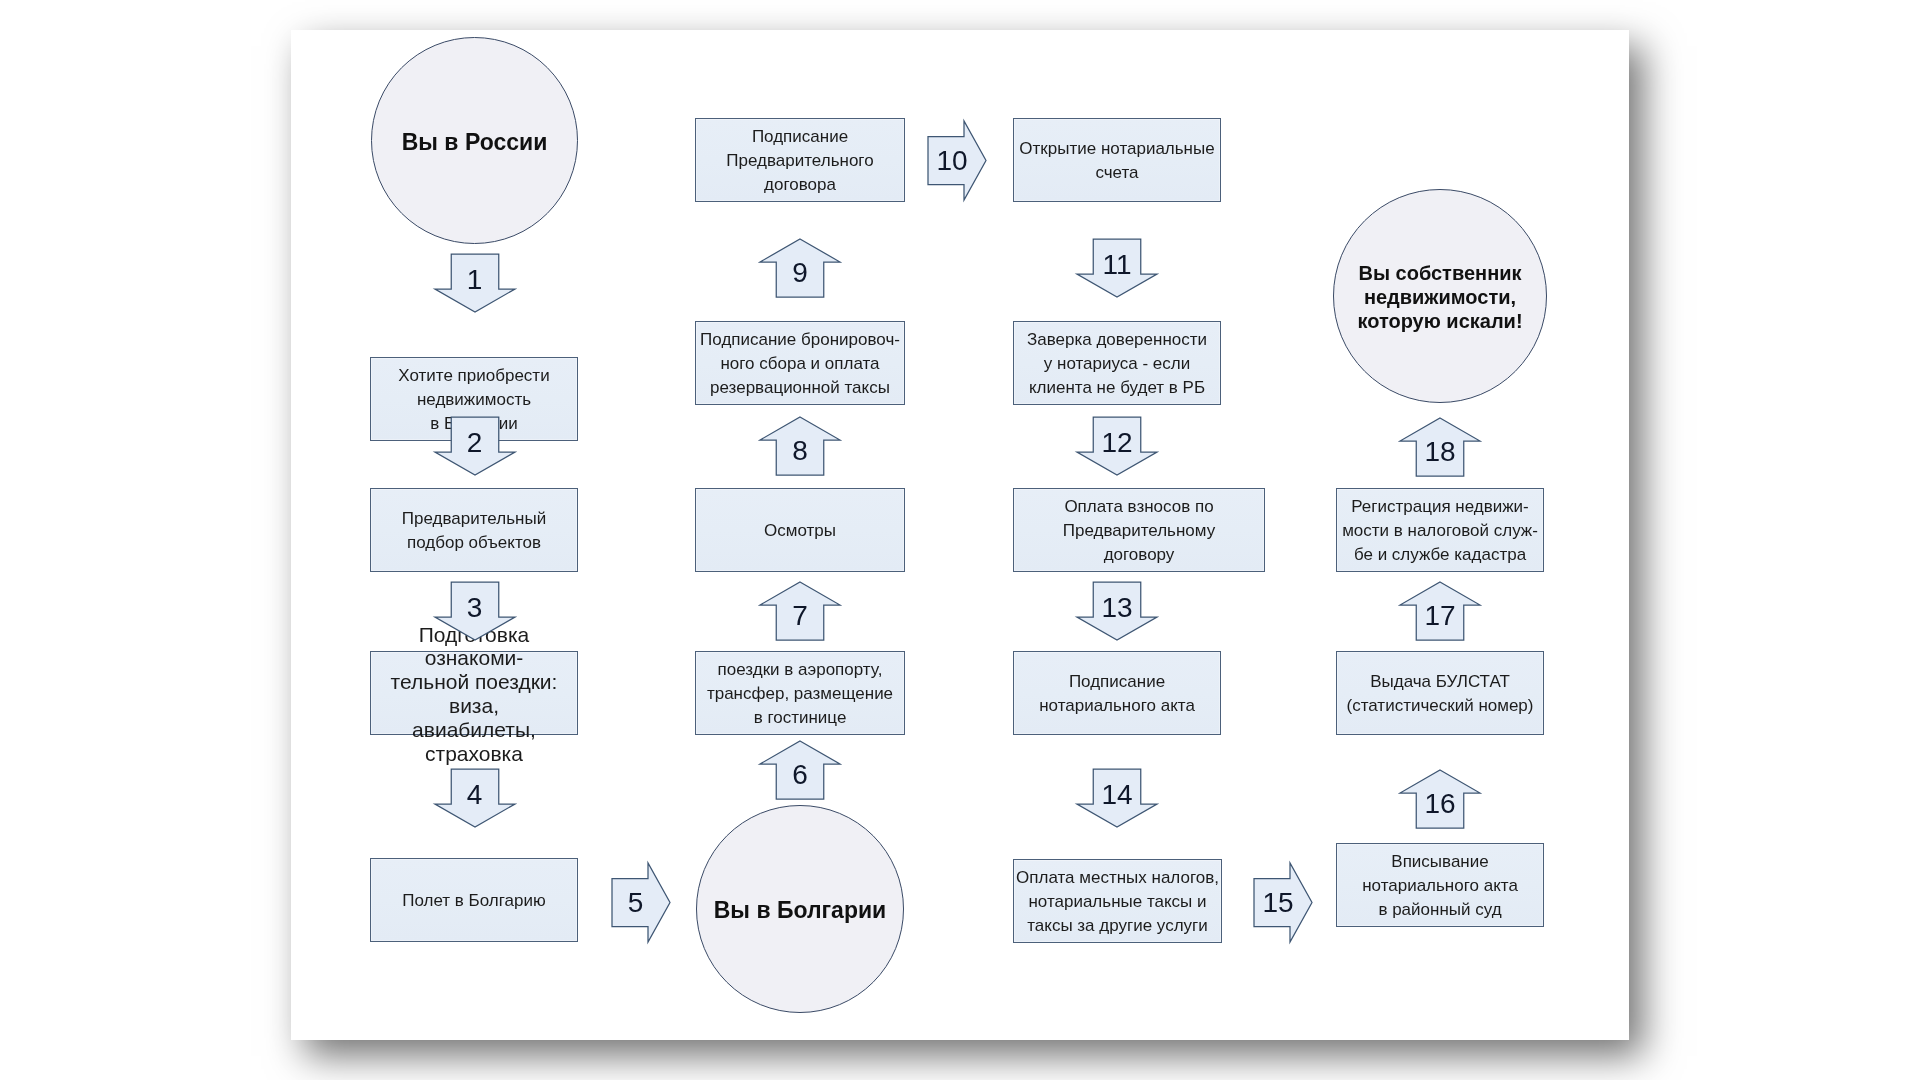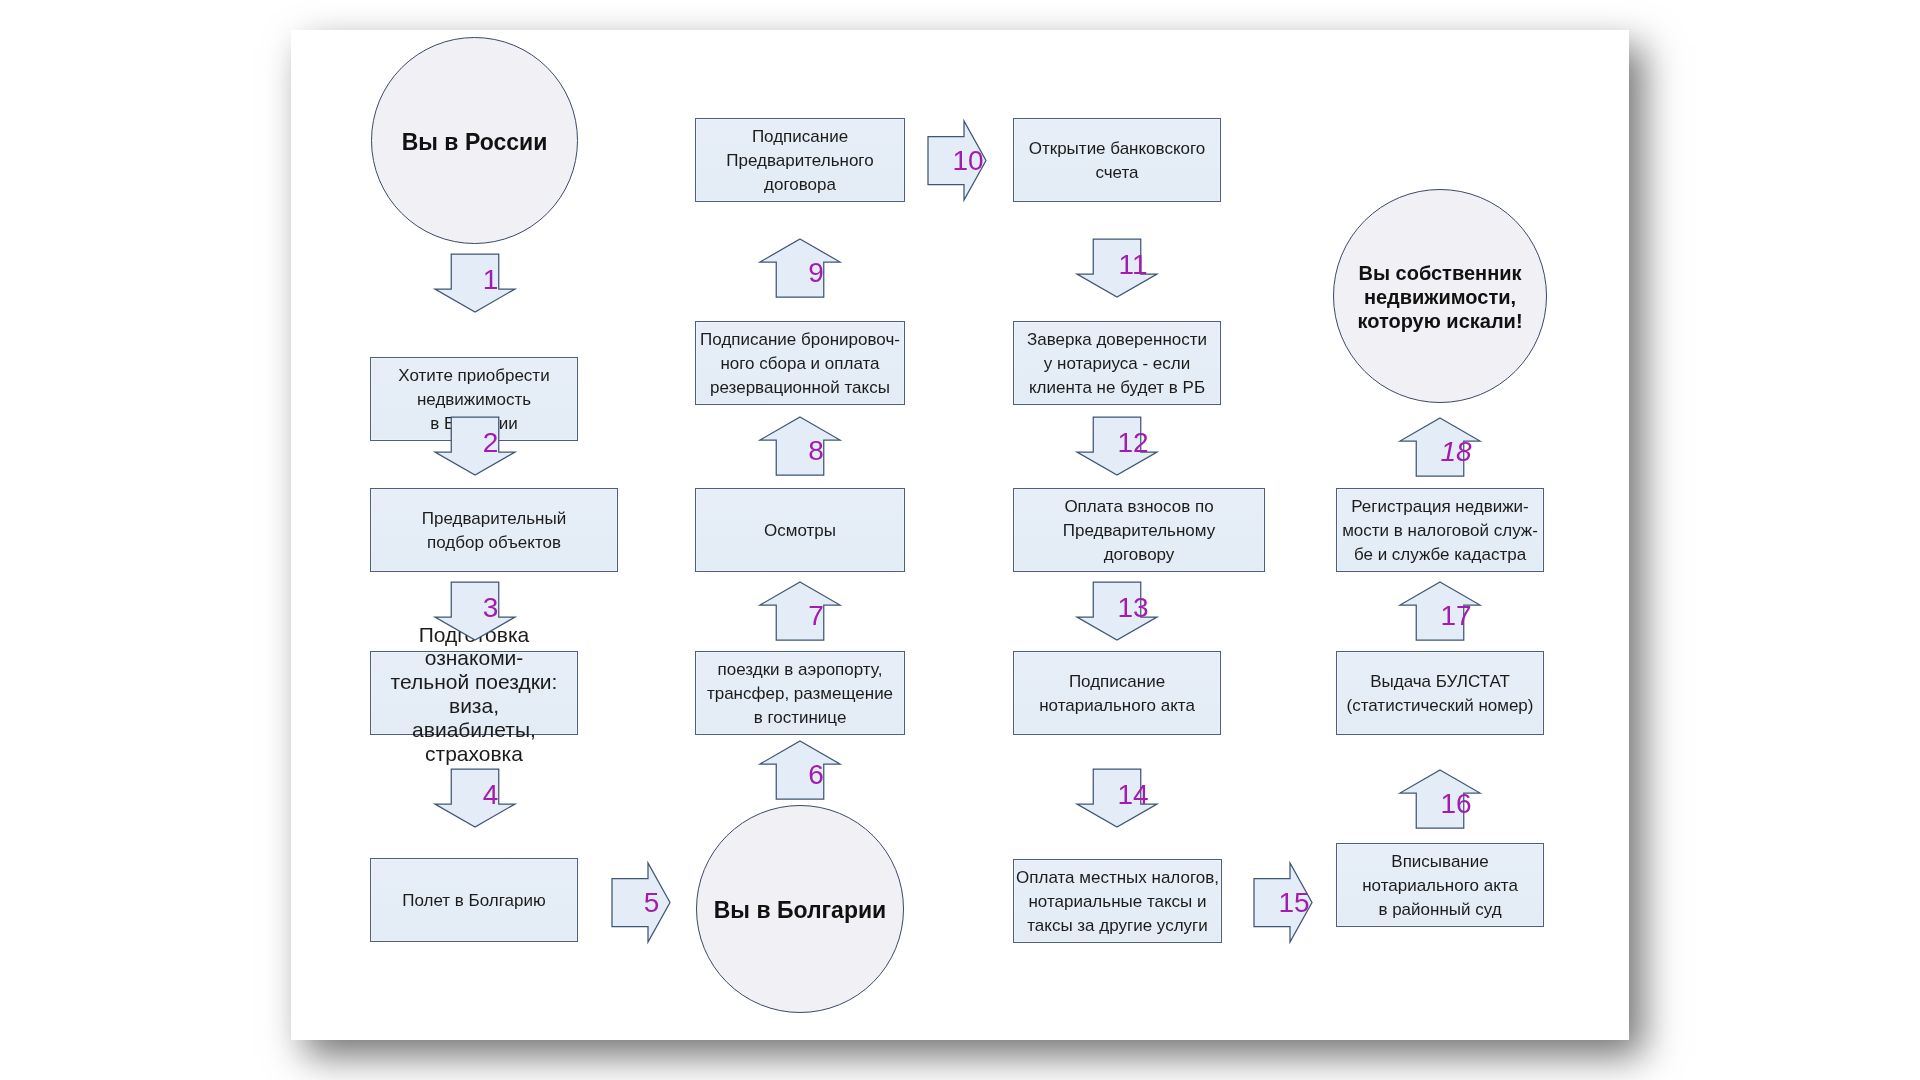--- a/index.html
+++ b/index.html
@@ -35,42 +35,42 @@
     color:#111111;
     font-weight:bold;
     line-height:23.9px;
     padding-top:4px;
   }
   .circle .lbl{white-space:pre-line;}
 
   .arrow{position:absolute;}
   .arrow svg{display:block;overflow:visible;}
   .arrow .num{
-    position:absolute;left:16px;top:0;width:100%;height:100%;
+    position:absolute;left:0;top:0;width:100%;height:100%;
     display:flex;align-items:center;justify-content:center;
-    color:#a21caf;
+    color:#0f172a;
     font-family:"Liberation Sans",sans-serif;
     will-change:opacity;
   }
   .arrow.down .num{transform:translate3d(0,-3px,0);}
   .arrow.up   .num{transform:translate3d(0,5px,0);}
   .arrow.right .num{transform:translate3d(-5px,1px,0);}
 </style>
 </head>
 <body>
 
 <div id="stage">
   <div id="sheet"></div>
   <div id="shapes">
       <div class="node box" style="left: 370px; top: 321px; width: 208px; height: 84px; font-size: 17px; margin-top: 36px;">
         <span class="lbl">Хотите приобрести
 недвижимость
 в Болгарии</span>
       </div>
-      <div class="node box" style="left: 370px; top: 488px; width: 248px; height: 84px; font-size: 17px;">
+      <div class="node box" style="left: 370px; top: 488px; width: 208px; height: 84px; font-size: 17px;">
         <span class="lbl">Предварительный
 подбор объектов</span>
       </div>
       <div class="node box" style="left: 370px; top: 651px; width: 208px; height: 84px; font-size: 21px;">
         <span class="lbl">Подготовка ознакоми-
 тельной поездки: виза,
 авиабилеты, страховка</span>
       </div>
       <div class="node box" style="left: 370px; top: 858px; width: 208px; height: 84px; font-size: 17px;">
         <span class="lbl">Полет в Болгарию</span>
@@ -87,21 +87,21 @@
         <span class="lbl">Подписание бронировоч-
 ного сбора и оплата
 резервационной таксы</span>
       </div>
       <div class="node box" style="left: 695px; top: 118px; width: 210px; height: 84px; font-size: 17px;">
         <span class="lbl">Подписание
 Предварительного
 договора</span>
       </div>
       <div class="node box" style="left: 1013px; top: 118px; width: 208px; height: 84px; font-size: 17px;">
-        <span class="lbl">Открытие банковского
+        <span class="lbl">Открытие нотариальные
 счета</span>
       </div>
       <div class="node box" style="left: 1013px; top: 321px; width: 208px; height: 84px; font-size: 17px;">
         <span class="lbl">Заверка доверенности
 у нотариуса - если
 клиента не будет в РБ</span>
       </div>
       <div class="node box" style="left: 1013px; top: 488px; width: 252px; height: 84px; font-size: 17px;">
         <span class="lbl">Оплата взносов по
 Предварительному
@@ -236,20 +236,20 @@
        <path d="M40,0 L80,23 L63.75,23 L63.75,58 L16.25,58 L16.25,23 L0,23 Z" fill="#e4ecf7" stroke="#3e5673" stroke-width="1.25" stroke-linejoin="miter"></path>
      </svg>
      <span class="num" style="font-size:28px">16</span>
       </div>
       <div class="arrow up" style="left: 1400px; top: 582px; width: 80px; height: 58px;">
         <svg width="80" height="58" viewBox="0 0 80 58">
        <path d="M40,0 L80,23 L63.75,23 L63.75,58 L16.25,58 L16.25,23 L0,23 Z" fill="#e4ecf7" stroke="#3e5673" stroke-width="1.25" stroke-linejoin="miter"></path>
      </svg>
      <span class="num" style="font-size:28px">17</span>
       </div>
-      <div class="arrow up" style="left: 1400px; top: 418px; width: 80px; height: 58px; font-style: italic;">
+      <div class="arrow up" style="left: 1400px; top: 418px; width: 80px; height: 58px;">
         <svg width="80" height="58" viewBox="0 0 80 58">
        <path d="M40,0 L80,23 L63.75,23 L63.75,58 L16.25,58 L16.25,23 L0,23 Z" fill="#e4ecf7" stroke="#3e5673" stroke-width="1.25" stroke-linejoin="miter"></path>
      </svg>
      <span class="num" style="font-size:28px">18</span>
       </div>
     </div>
 </div>
 
 </body></html>

